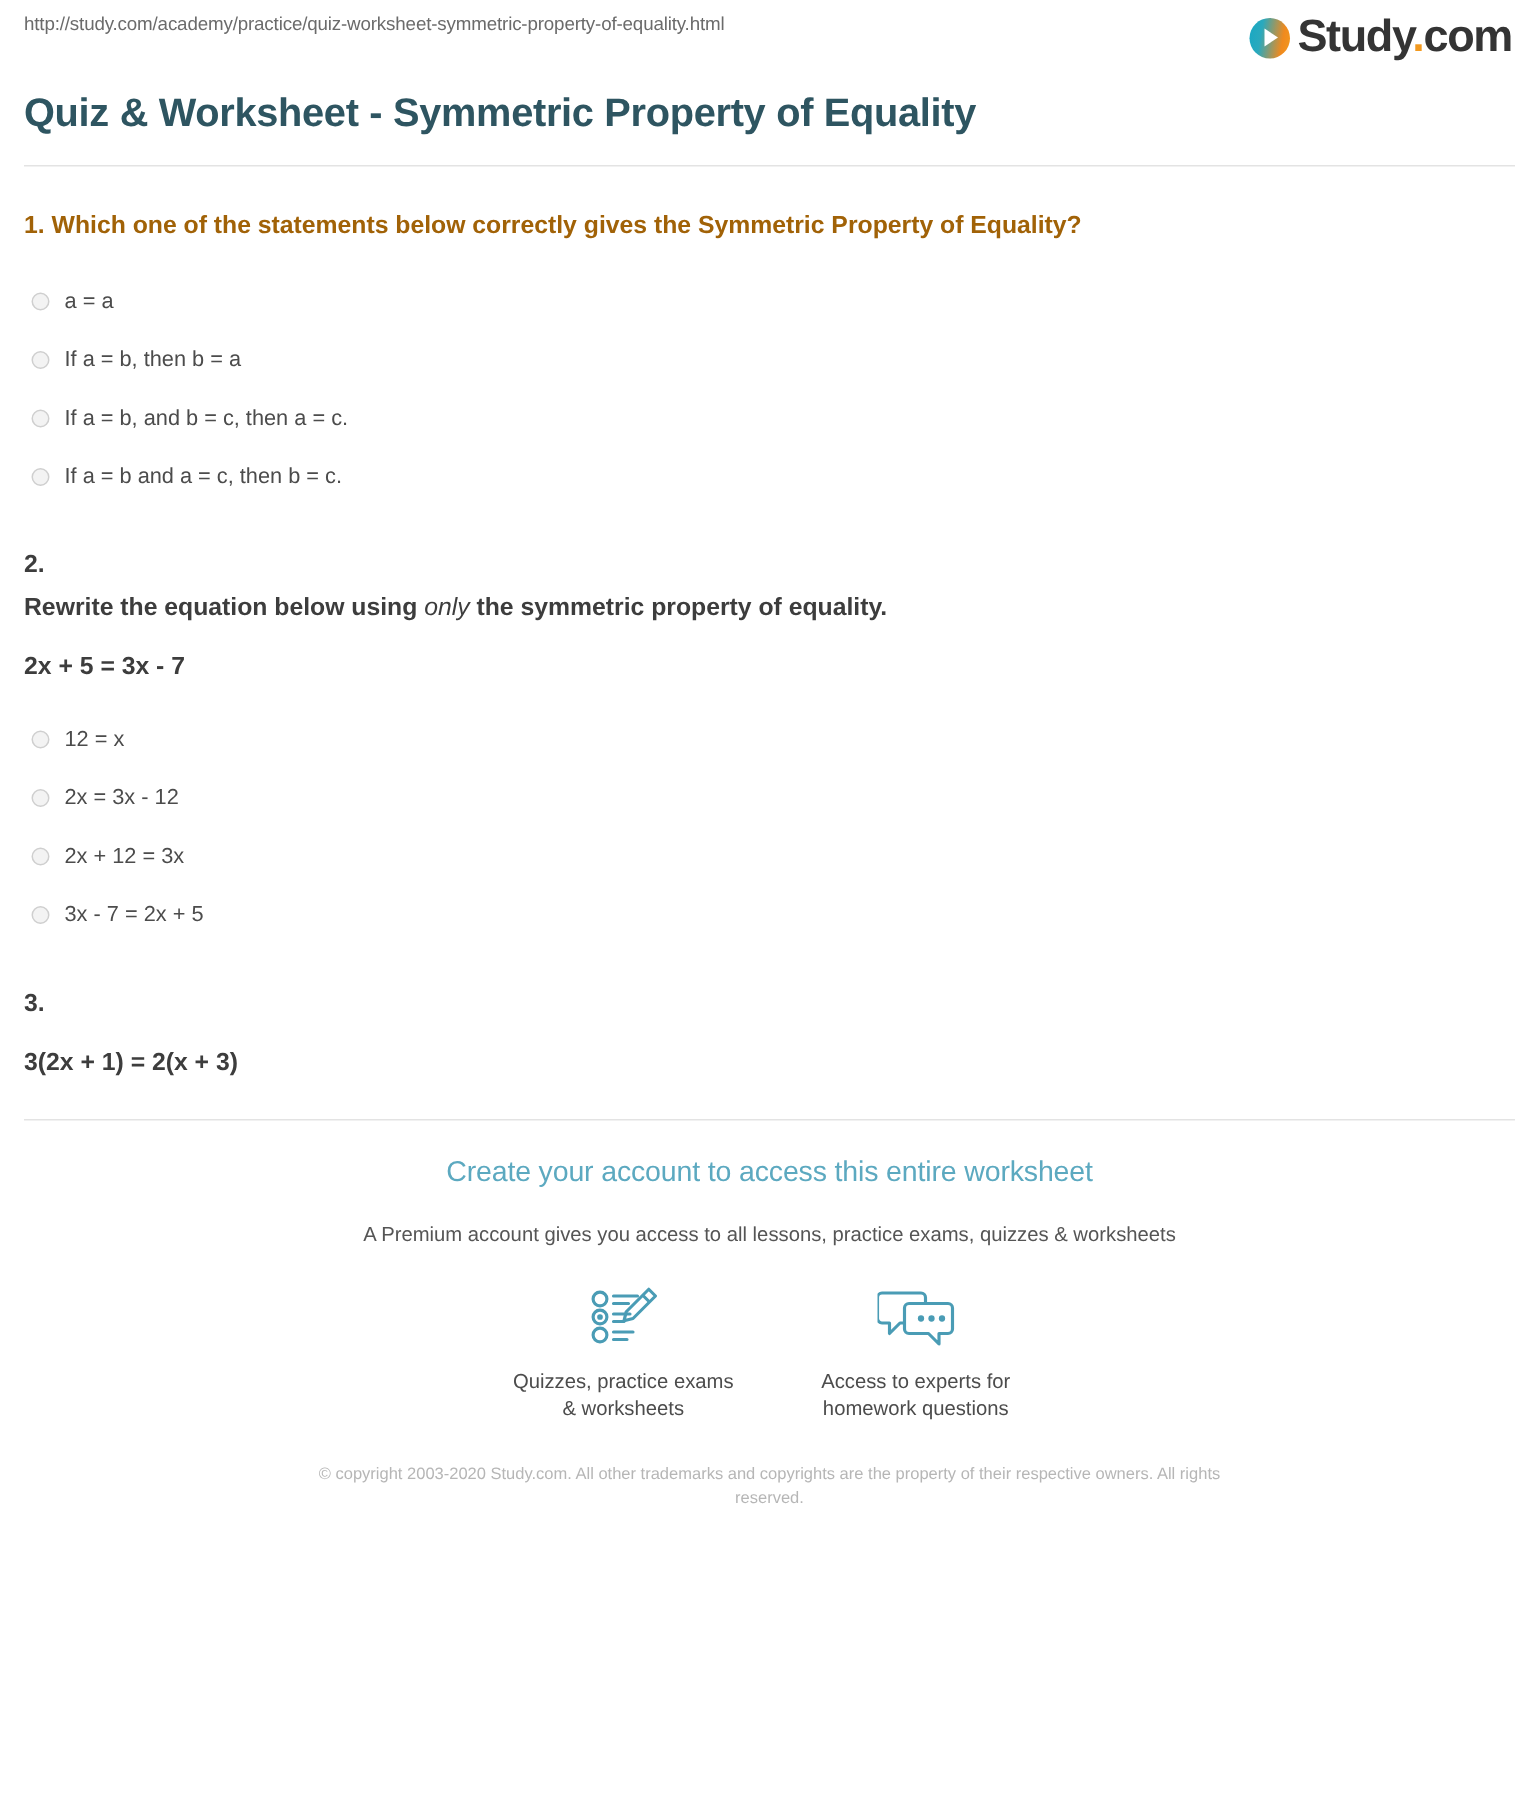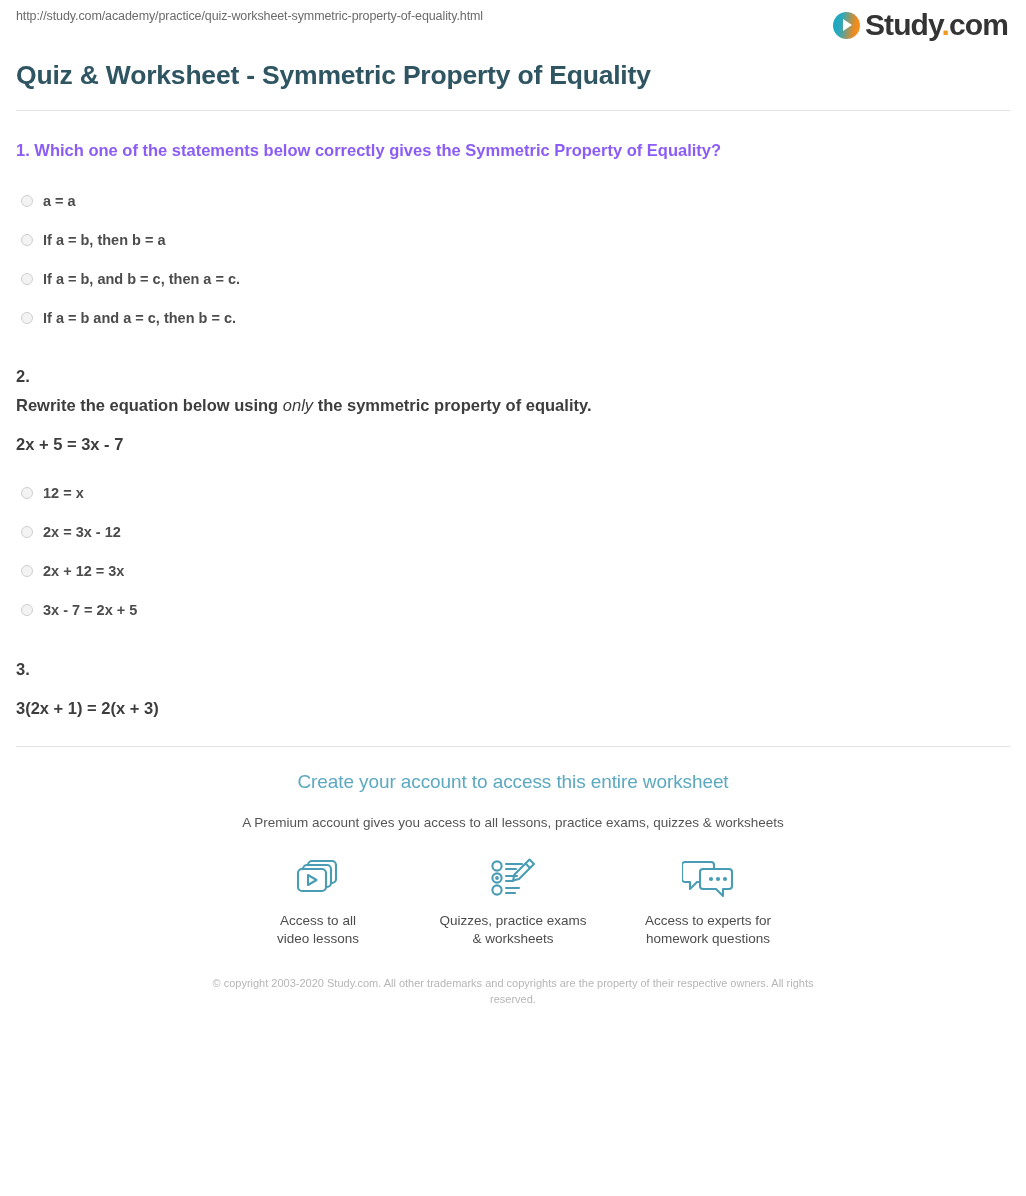--- a/index.html
+++ b/index.html
@@ -83,21 +83,21 @@
   .question-block { margin-top: 28px; }
   .q-number {
     font-size: 16.5px;
     font-weight: 700;
     color: #3d3d3d;
     line-height: 1.35;
   }
   .q-prompt-inline {
     font-size: 16.5px;
     font-weight: 700;
-    color: #8b5cf6;
+    color: #a16207;
     line-height: 1.35;
   }
   .q-prompt {
     font-size: 16.5px;
     font-weight: 700;
     color: #3d3d3d;
     line-height: 1.35;
     margin-top: 6px;
   }
   .q-prompt em, .q-prompt-inline em {
@@ -110,21 +110,20 @@
     color: #3d3d3d;
     margin-top: 19px;
   }
   .options { margin-top: 20px; }
   .option {
     display: flex;
     align-items: center;
     gap: 10px;
     padding: 0 0 0 5px;
     height: 39px;
-    font-weight: bold;
   }
   .radio {
     width: 12px;
     height: 12px;
     border-radius: 50%;
     border: 1px solid #cfcfcf;
     background: #f3f3f3;
     flex: none;
   }
   .option-label {
@@ -265,32 +264,20 @@
 
 </div>
 
 <div class="promo-rule"></div>
 <div class="promo">
   <a class="promo-link" href="#">Create your account to access this entire worksheet</a>
   <div class="promo-sub">A Premium account gives you access to all lessons, practice exams, quizzes &amp; worksheets</div>
 
   <div class="features">
 
-    <div class="feature">
-      <div class="feature-icon">
-        <svg width="46" height="42" viewBox="0 0 46 42" fill="none" stroke="#4a9cb5" stroke-width="2.1">
-          <rect x="13" y="4" width="28" height="22" rx="4"></rect>
-          <rect x="8" y="8" width="28" height="22" rx="4" fill="#ffffff"></rect>
-          <rect x="3" y="12" width="28" height="22" rx="4" fill="#ffffff"></rect>
-          <path d="M13 18 L21.5 23 L13 28 Z" stroke-linejoin="round"></path>
-        </svg>
-      </div>
-      <div class="feature-text">Access to all
-video lessons</div>
-    </div>
 
     <div class="feature">
       <div class="feature-icon">
         <svg width="48" height="42" viewBox="0 0 48 42" fill="none" stroke="#4a9cb5" stroke-width="2.1">
           <circle cx="8" cy="9" r="4.6"></circle>
           <circle cx="8" cy="21" r="4.6"></circle>
           <circle cx="8" cy="21" r="1.9" fill="#4a9cb5" stroke="none"></circle>
           <circle cx="8" cy="33" r="4.6"></circle>
           <path d="M17 7 h16 M17 12 h10" stroke-linecap="round"></path>
           <path d="M17 19 h11 M17 24 h7" stroke-linecap="round"></path>

